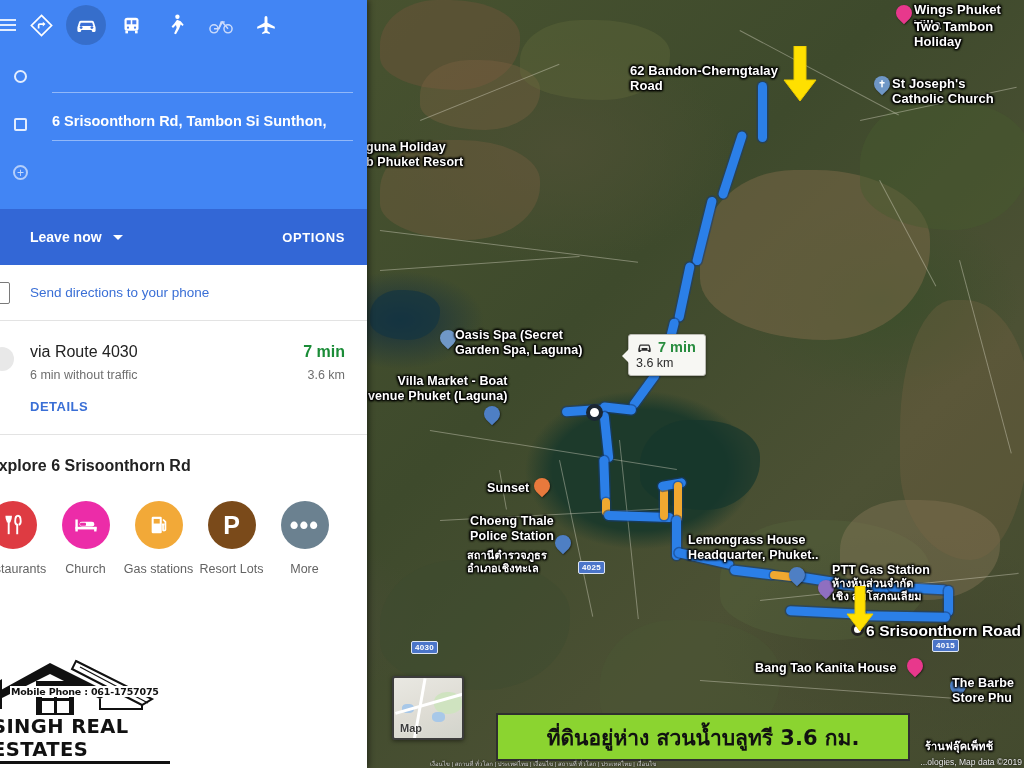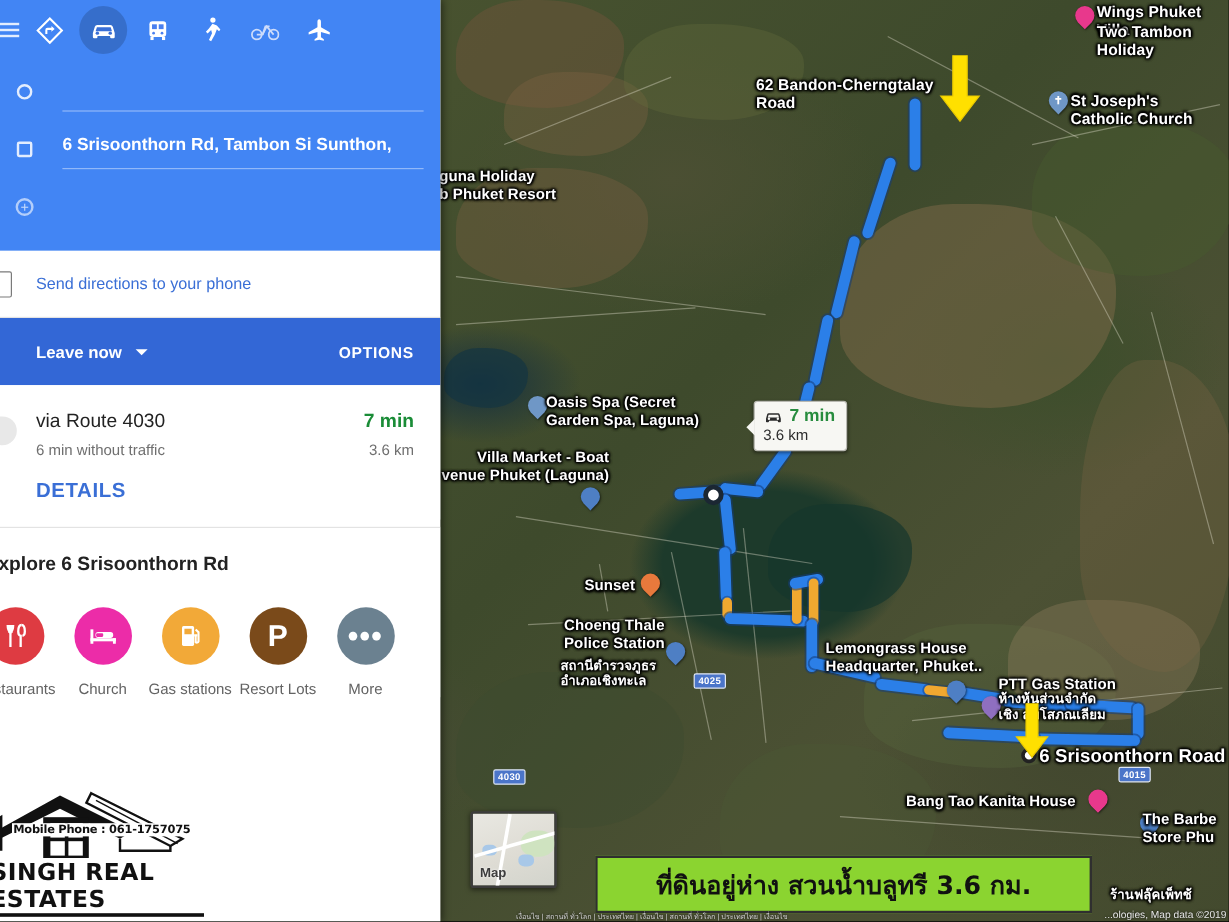--- a/index.html
+++ b/index.html
@@ -191,21 +191,21 @@
   #route-card .car-ico {
     position: absolute; left: -10px; top: 26px; width: 24px; height: 24px;
     border-radius: 50%; background: #e8e8e8;
   }
   .route-top { display: flex; justify-content: space-between; align-items: baseline; }
   .route-name { color: #222; font-size: 16px; }
   .route-dur { color: #1a8c37; font-size: 16px; font-weight: bold; }
   .route-sub { display: flex; justify-content: space-between; margin-top: 7px; }
   .route-traffic { color: #6f6f6f; font-size: 12.5px; }
   .route-dist { color: #6f6f6f; font-size: 12.5px; }
-  .route-details { margin-top: 17px; color: #3a6fd6; font-size: 17px; font-weight: bold; letter-spacing: .5px; }
+  .route-details { margin-top: 17px; color: #3a6fd6; font-size: 13px; font-weight: bold; letter-spacing: .5px; }
 
   #divider { height: 1px; background: #e3e3e3; margin: 6px 0 0 0; }
 
   #explore { padding: 22px 0 0 0; background: #fff; }
   #explore-title { padding-left: 0px; margin-left: -12px; color: #222; font-size: 16px; font-weight: bold; }
   #cats { display: flex; margin-top: 26px; padding-left: 0; }
   .cat { width: 73px; text-align: center; }
   .cat:first-child { margin-left: -24px; }
   .cat .circle {
     width: 48px; height: 48px; border-radius: 50%; margin: 0 auto;
@@ -480,30 +480,30 @@
           <div class="addr-text">6 Srisoonthorn Rd, Tambon Si Sunthon,</div>
           <div class="addr-underline"></div>
         </div>
         <div class="addr-row" style="margin-top:7px;">
           <div class="addr-dot plus">+</div>
         </div>
       </div>
       <div style="height:14px;"></div>
     </div>
 
-    <div id="send-phone" style="position:relative;">
-      <span class="t">Send directions to your phone</span>
-    </div>
-
     <div id="leave-bar">
       <div class="left">
         <span class="lbl">Leave now</span>
         <span class="caret"></span>
       </div>
       <span class="options">OPTIONS</span>
+    </div>
+
+    <div id="send-phone" style="position:relative;">
+      <span class="t">Send directions to your phone</span>
     </div>
 
     <div id="route-card">
       <div class="car-ico"></div>
       <div class="route-top">
         <span class="route-name">via Route 4030</span>
         <span class="route-dur">7 min</span>
       </div>
       <div class="route-sub">
         <span class="route-traffic">6 min without traffic</span>

